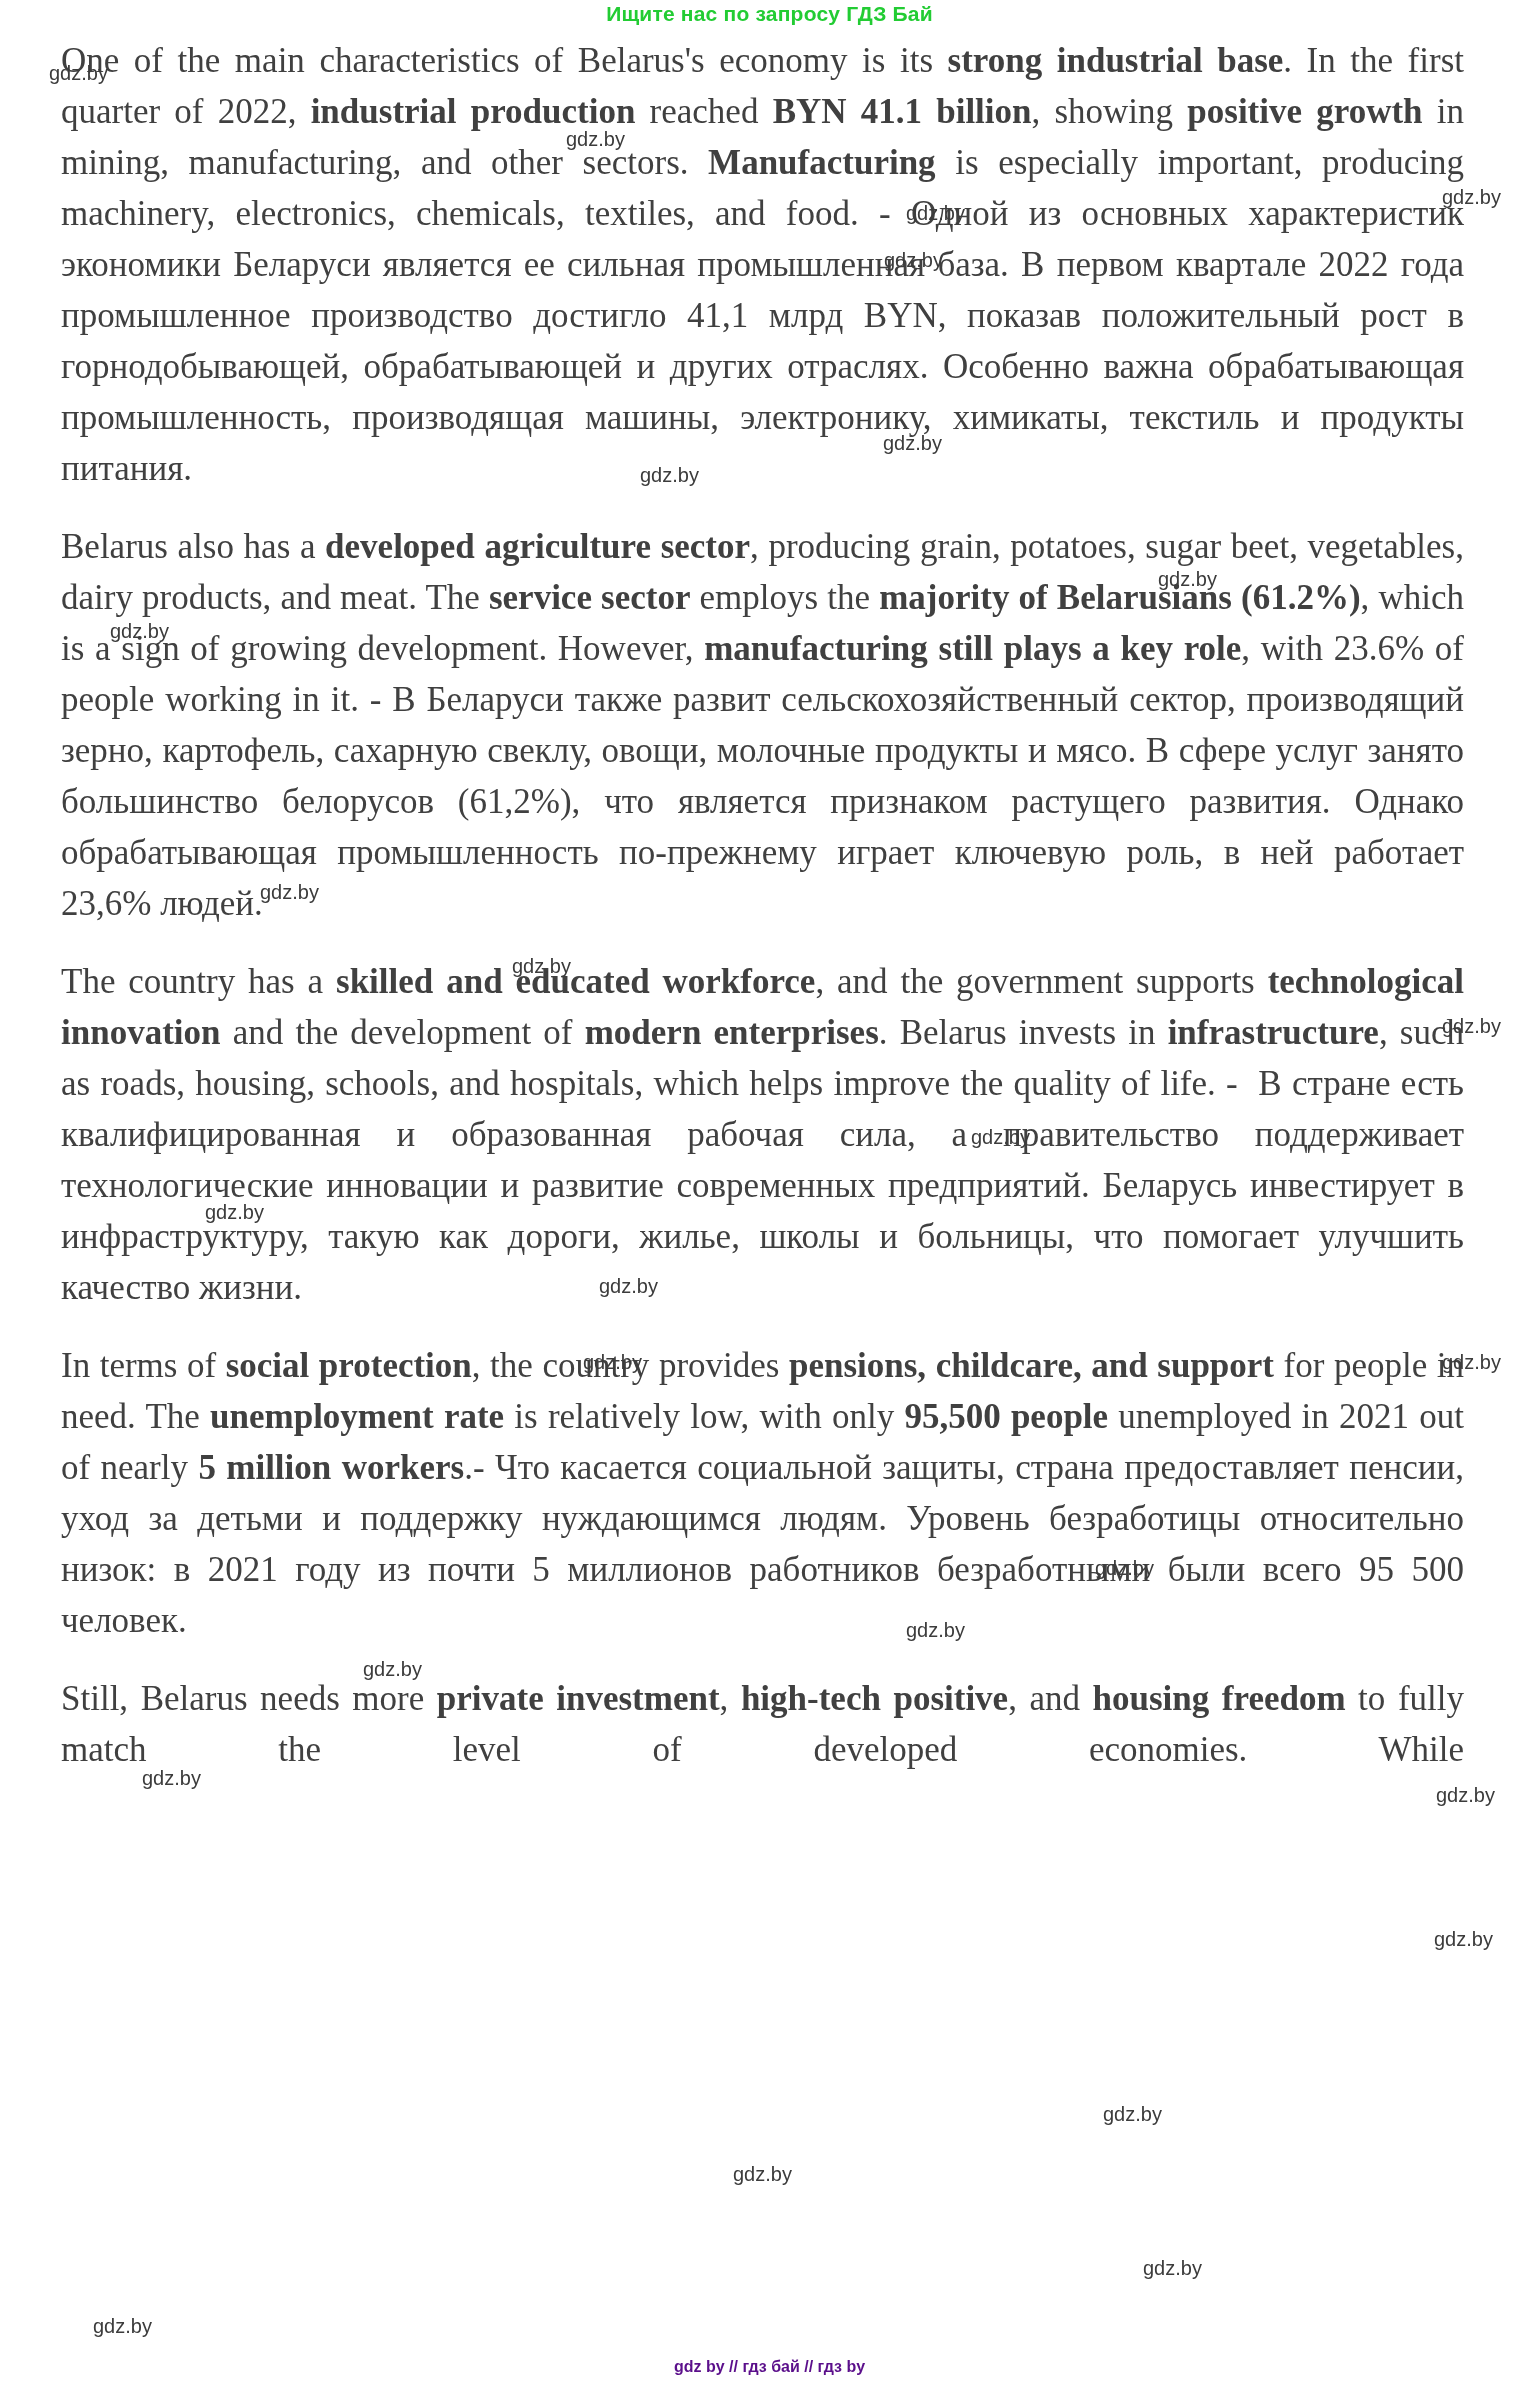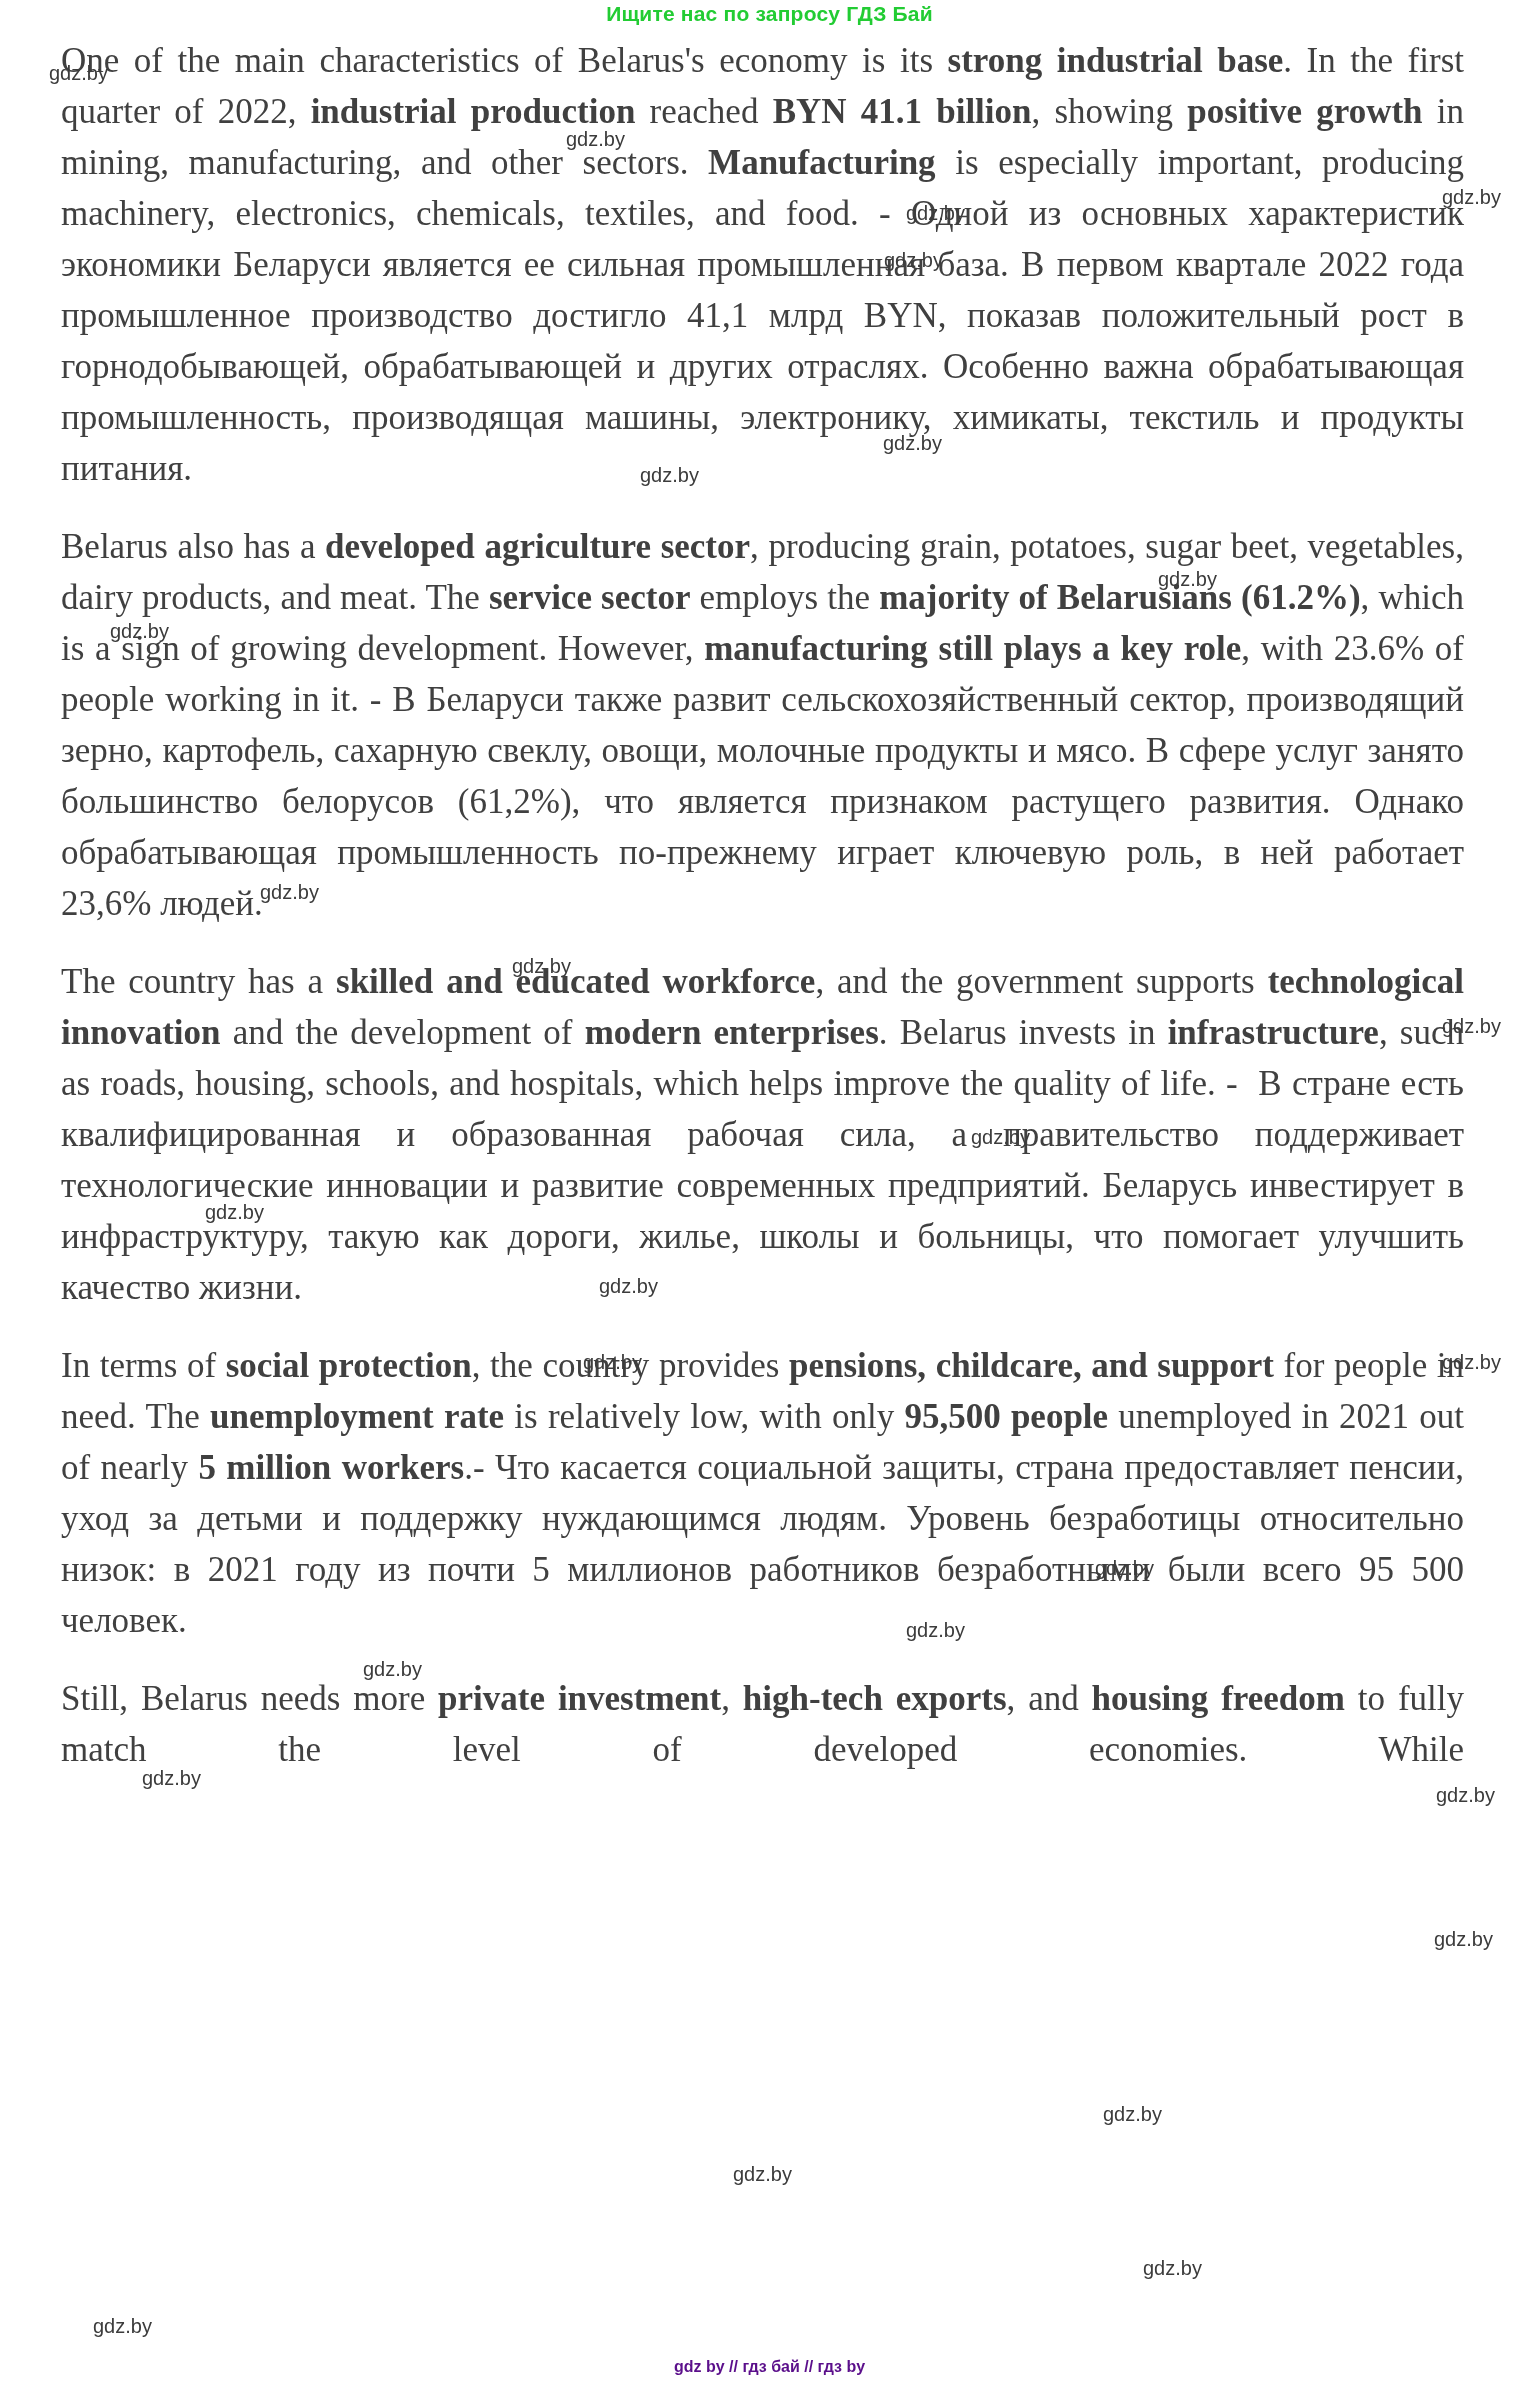--- a/index.html
+++ b/index.html
@@ -86,21 +86,21 @@
 
 <div class="page">
   <p class="para">One of the main characteristics of Belarus's economy is its <b>strong industrial base</b>. In the first quarter of 2022, <b>industrial production</b> reached <b>BYN 41.1 billion</b>, showing <b>positive growth</b> in mining, manufacturing, and other sectors. <b>Manufacturing</b> is especially important, producing machinery, electronics, chemicals, textiles, and food. - Одной из основных характеристик экономики Беларуси является ее сильная промышленная база. В первом квартале 2022 года промышленное производство достигло 41,1 млрд BYN, показав положительный рост в горнодобывающей, обрабатывающей и других отраслях. Особенно важна обрабатывающая промышленность, производящая машины, электронику, химикаты, текстиль и продукты питания.</p>
 
   <p class="para">Belarus also has a <b>developed agriculture sector</b>, producing grain, potatoes, sugar beet, vegetables, dairy products, and meat. The <b>service sector</b> employs the <b>majority of Belarusians (61.2%)</b>, which is a sign of growing development. However, <b>manufacturing still plays a key role</b>, with 23.6% of people working in it. - В Беларуси также развит сельскохозяйственный сектор, производящий зерно, картофель, сахарную свеклу, овощи, молочные продукты и мясо. В сфере услуг занято большинство белорусов (61,2%), что является признаком растущего развития. Однако обрабатывающая промышленность по-прежнему играет ключевую роль, в ней работает 23,6% людей.</p>
 
   <p class="para">The country has a <b>skilled and educated workforce</b>, and the government supports <b>technological innovation</b> and the development of <b>modern enterprises</b>. Belarus invests in <b>infrastructure</b>, such as roads, housing, schools, and hospitals, which helps improve the quality of life. -&nbsp; В стране есть квалифицированная и образованная рабочая сила, а правительство поддерживает технологические инновации и развитие современных предприятий. Беларусь инвестирует в инфраструктуру, такую как дороги, жилье, школы и больницы, что помогает улучшить качество жизни.</p>
 
   <p class="para">In terms of <b>social protection</b>, the country provides <b>pensions, childcare, and support</b> for people in need. The <b>unemployment rate</b> is relatively low, with only <b>95,500 people</b> unemployed in 2021 out of nearly <b>5 million workers</b>.- Что касается социальной защиты, страна предоставляет пенсии, уход за детьми и поддержку нуждающимся людям. Уровень безработицы относительно низок: в 2021 году из почти 5 миллионов работников безработными были всего 95 500 человек.</p>
 
-  <p class="para j-stretch">Still, Belarus needs more <b>private investment</b>, <b>high-tech exports</b>, and <b>housing freedom</b> to fully match the level of developed economies. While</p>
+  <p class="para j-stretch">Still, Belarus needs more <b>private investment</b>, <b>high-tech positive</b>, and <b>housing freedom</b> to fully match the level of developed economies. While</p>
 </div>
 
 <div id="watermark-layer">
     <div class="wm" style="left: 49px; top: 65px;">gdz.by</div>
     <div class="wm" style="left: 566px; top: 131px;">gdz.by</div>
     <div class="wm" style="left: 906px; top: 205px;">gdz.by</div>
     <div class="wm" style="left: 1442px; top: 189px;">gdz.by</div>
     <div class="wm" style="left: 884px; top: 252px;">gdz.by</div>
     <div class="wm" style="left: 883px; top: 435px;">gdz.by</div>
     <div class="wm" style="left: 640px; top: 467px;">gdz.by</div>

